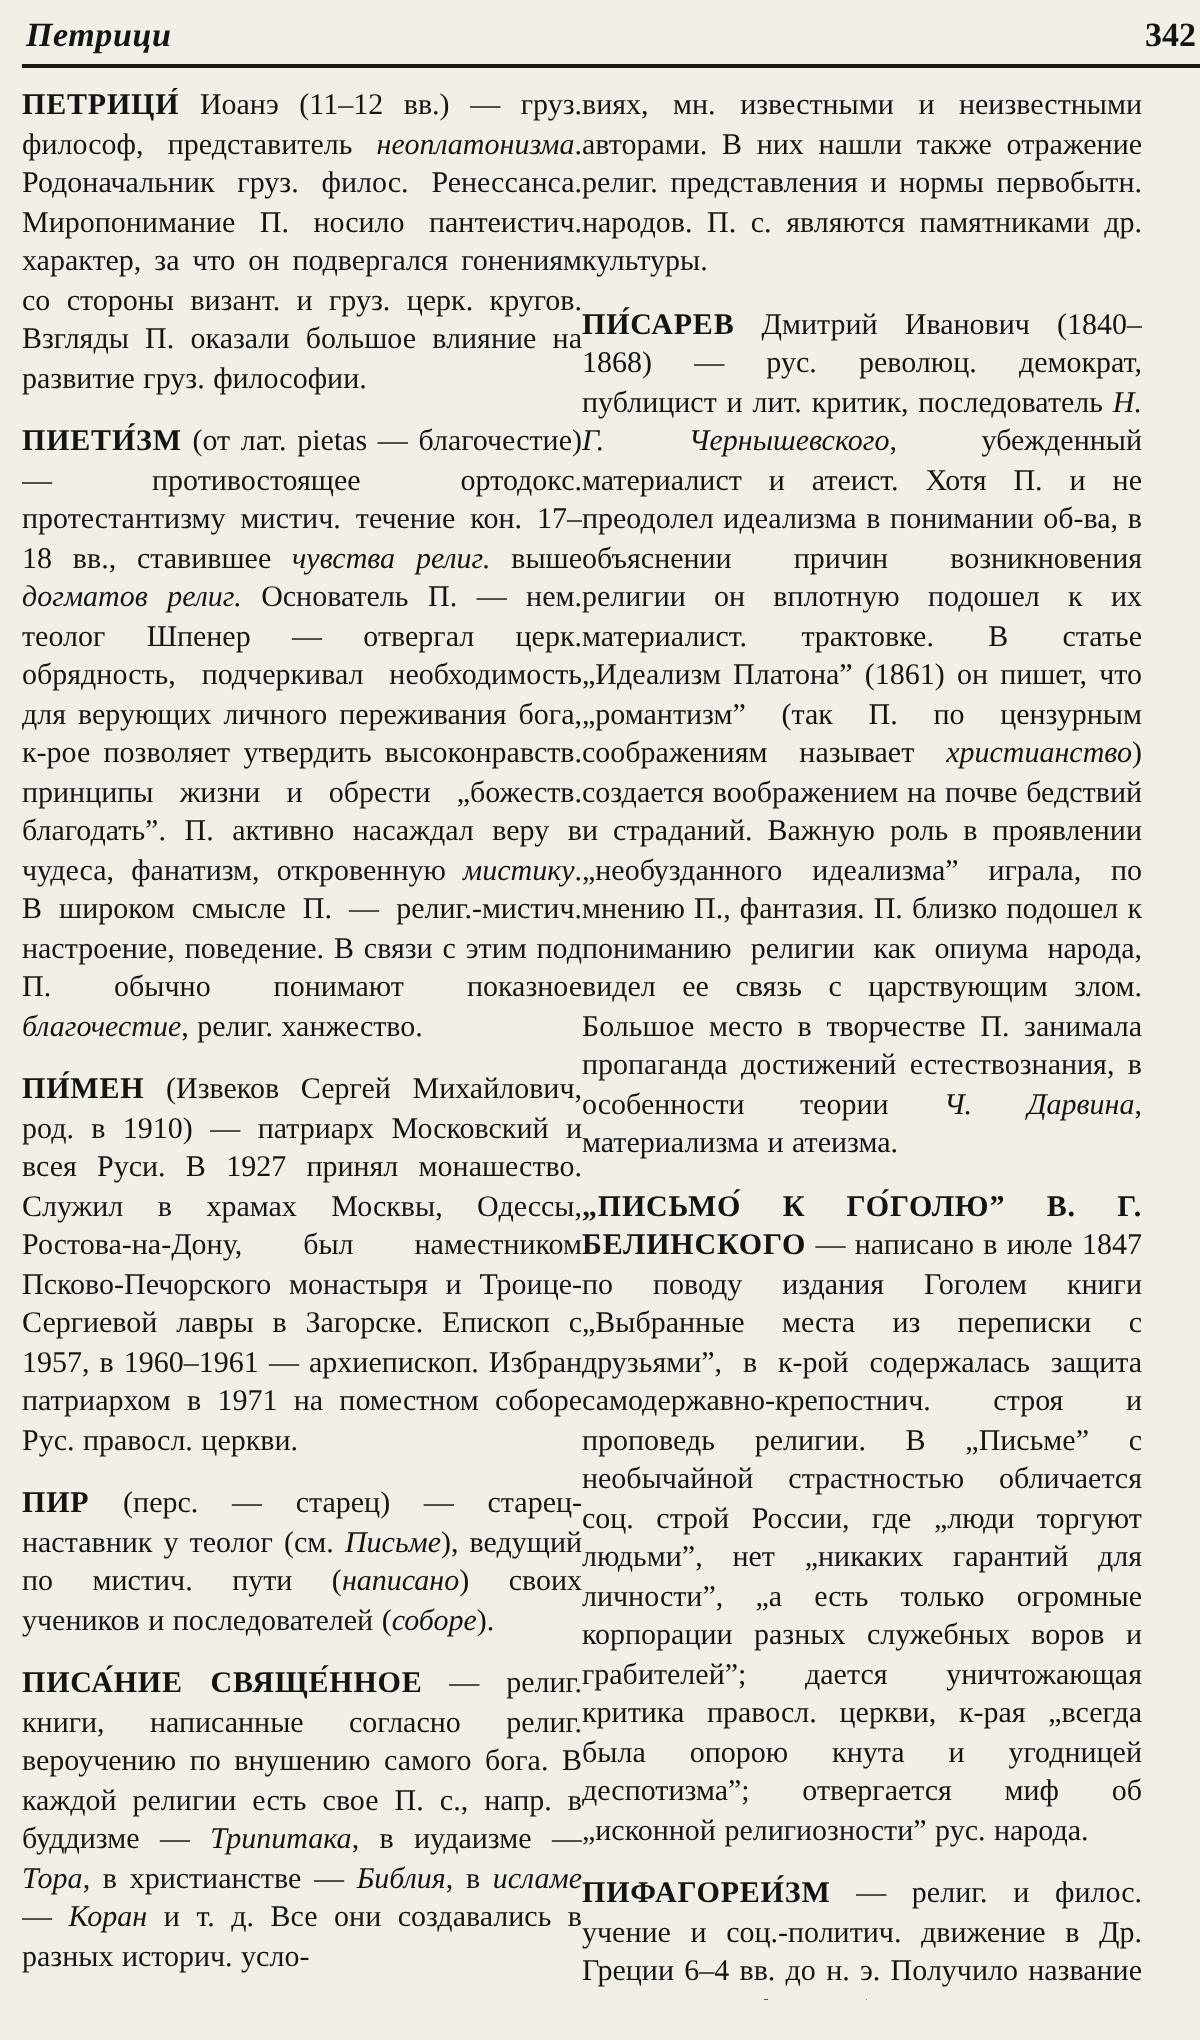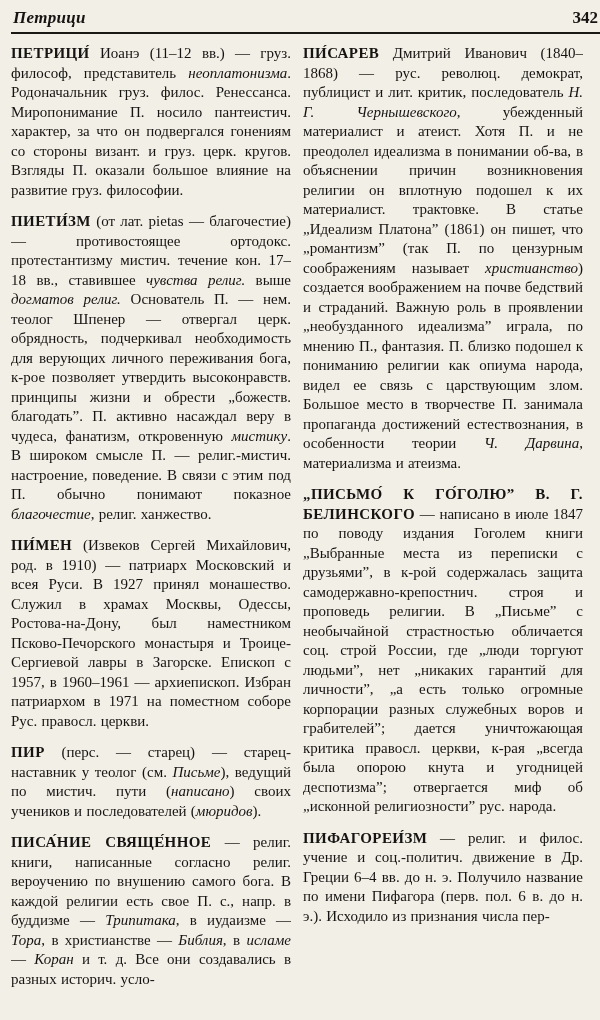--- a/index.html
+++ b/index.html
@@ -30,21 +30,21 @@
   .running-title {
     font-style: italic;
     letter-spacing: 0.3px;
   }
   .page-number {
     font-style: normal;
     text-align: right;
   }
   .columns {
     display: flex;
-    gap: 12px;
+    gap: 0;
     margin-top: 10px;
     height: 956px;
     overflow: hidden;
   }
   .col {
     width: 280px;
     overflow: hidden;
   }
   p.entry {
     margin: 0 0 12px 0;
@@ -67,22 +67,23 @@
 <div class="page">
   <div class="page-header">
     <span class="running-title">Петрици</span>
     <span class="page-number">342</span>
   </div>
   <div class="columns">
     <div class="col" id="col-left">
         <p class="entry"><span class="headword">ПЕТРИЦИ́</span><span> Иоанэ (11–12 вв.) — груз. философ, представитель </span><i>неоплатонизма</i><span>. Родоначальник груз. филос. Ренессанса. Миропонимание П. носило пантеистич. характер, за что он подвергался гонениям со стороны визант. и груз. церк. кругов. Взгляды П. оказали большое влияние на развитие груз. философии.</span></p>
         <p class="entry"><span class="headword">ПИЕТИ́ЗМ</span><span> (от лат. pietas — благочестие) — противостоящее ортодокс. протестантизму мистич. течение кон. 17–18 вв., ставившее </span><i>чувства религ.</i><span> выше </span><i>догматов религ.</i><span> Основатель П. — нем. теолог Шпенер — отвергал церк. обрядность, подчеркивал необходимость для верующих личного переживания бога, к-рое позволяет утвердить высоконравств. принципы жизни и обрести „божеств. благодать”. П. активно насаждал веру в чудеса, фанатизм, откровенную </span><i>мистику</i><span>. В широком смысле П. — религ.-мистич. настроение, поведение. В связи с этим под П. обычно понимают показное </span><i>благочестие</i><span>, религ. ханжество.</span></p>
         <p class="entry"><span class="headword">ПИ́МЕН</span><span> (Извеков Сергей Михайлович, род. в 1910) — патриарх Московский и всея Руси. В 1927 принял монашество. Служил в храмах Москвы, Одессы, Ростова-на-Дону, был наместником Псково-Печорского монастыря и Троице-Сергиевой лавры в Загорске. Епископ с 1957, в 1960–1961 — архиепископ. Избран патриархом в 1971 на поместном соборе Рус. правосл. церкви.</span></p>
-        <p class="entry"><span class="headword">ПИР</span><span> (перс. — старец) — старец-наставник у теолог (см. </span><i>Письме</i><span>), ведущий по мистич. пути (</span><i>написано</i><span>) своих учеников и последователей (</span><i>мюридов</i><span>).</span></p>
+        <p class="entry"><span class="headword">ПИР</span><span> (перс. — старец) — старец-наставник у теолог (см. </span><i>Письме</i><span>), ведущий по мистич. пути (</span><i>написано</i><span>) своих учеников и последователей (</span><i>соборе</i><span>).</span></p>
         <p class="entry"><span class="headword">ПИСА́НИЕ СВЯЩЕ́ННОЕ</span><span> — религ. книги, написанные согласно религ. вероучению по внушению самого бога. В каждой религии есть свое П. с., напр. в буддизме — </span><i>Трипитака</i><span>, в иудаизме — </span><i>Тора</i><span>, в христианстве — </span><i>Библия</i><span>, в </span><i>исламе</i><span> — </span><i>Коран</i><span> и т. д. Все они создавались в разных историч. усло-</span></p>
       </div>
     <div class="col" id="col-right">
+        <p class="entry"><span>виях, мн. известными и неизвестными авторами. В них нашли также отражение религ. представления и нормы первобытн. народов. П. с. являются памятниками др. культуры.</span></p>
         <p class="entry"><span class="headword">ПИ́САРЕВ</span><span> Дмитрий Иванович (1840–1868) — рус. революц. демократ, публицист и лит. критик, последователь </span><i>Н. Г. Чернышевского</i><span>, убежденный материалист и атеист. Хотя П. и не преодолел идеализма в понимании об-ва, в объяснении причин возникновения религии он вплотную подошел к их материалист. трактовке. В статье „Идеализм Платона” (1861) он пишет, что „романтизм” (так П. по цензурным соображениям называет </span><i>христианство</i><span>) создается воображением на почве бедствий и страданий. Важную роль в проявлении „необузданного идеализма” играла, по мнению П., фантазия. П. близко подошел к пониманию религии как опиума народа, видел ее связь с царствующим злом. Большое место в творчестве П. занимала пропаганда достижений естествознания, в особенности теории </span><i>Ч. Дарвина</i><span>, материализма и атеизма.</span></p>
         <p class="entry"><span class="headword">„ПИСЬМО́ К ГО́ГОЛЮ” В. Г. БЕЛИНСКОГО</span><span> — написано в июле 1847 по поводу издания Гоголем книги „Выбранные места из переписки с друзьями”, в к-рой содержалась защита самодержавно-крепостнич. строя и проповедь религии. В „Письме” с необычайной страстностью обличается соц. строй России, где „люди торгуют людьми”, нет „никаких гарантий для личности”, „а есть только огромные корпорации разных служебных воров и грабителей”; дается уничтожающая критика правосл. церкви, к-рая „всегда была опорою кнута и угодницей деспотизма”; отвергается миф об „исконной религиозности” рус. народа.</span></p>
         <p class="entry"><span class="headword">ПИФАГОРЕИ́ЗМ</span><span> — религ. и филос. учение и соц.-политич. движение в Др. Греции 6–4 вв. до н. э. Получило название по имени Пифагора (перв. пол. 6 в. до н. э.). Исходило из признания числа пер-</span></p>
       </div>
   </div>
 </div>
 
 </body></html>

